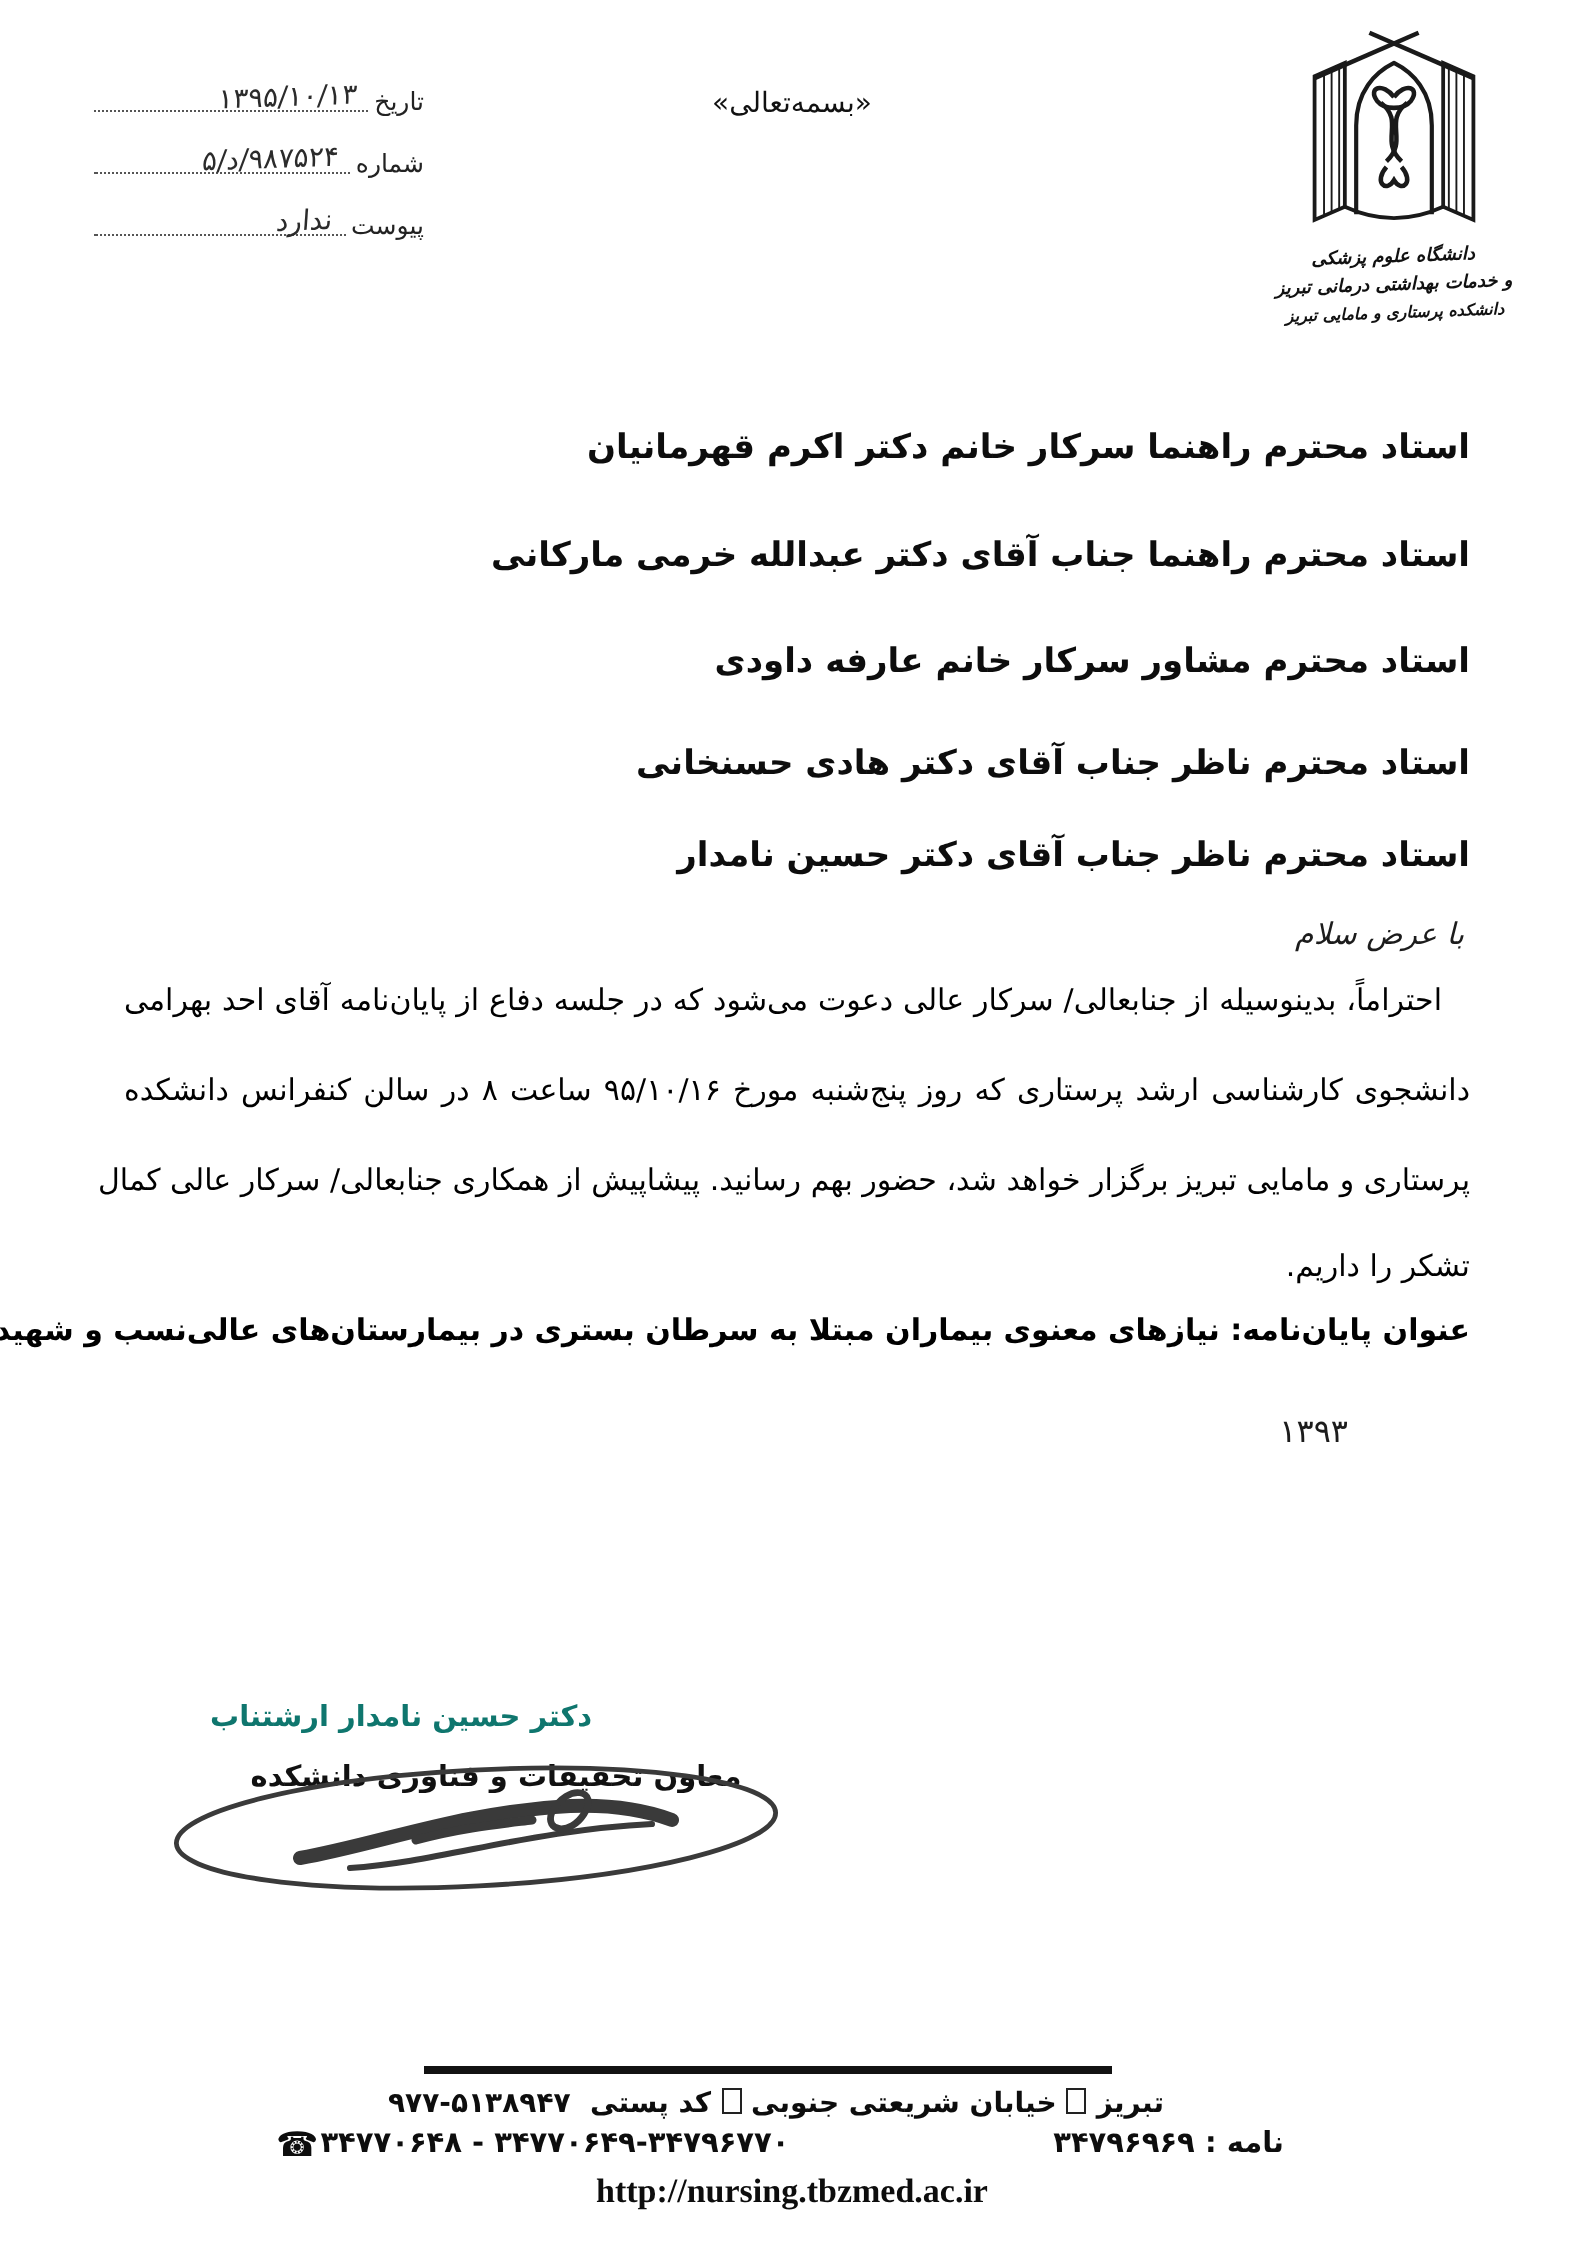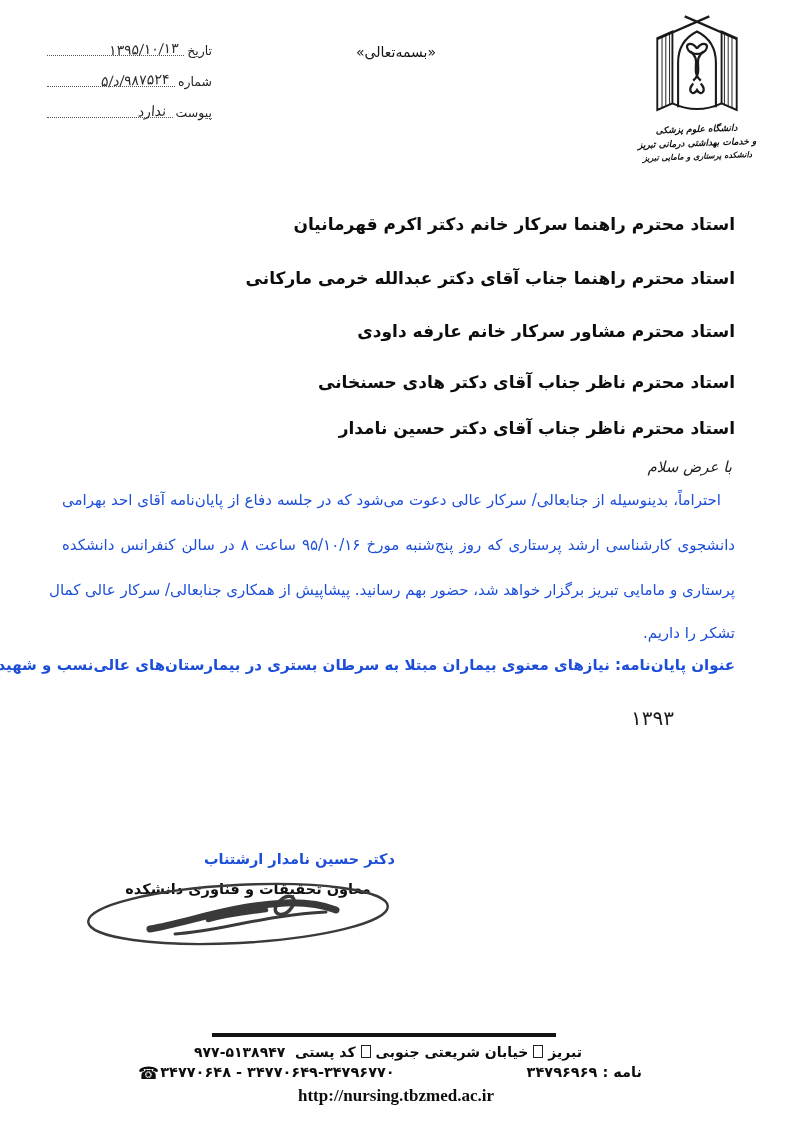--- a/index.html
+++ b/index.html
@@ -23,28 +23,28 @@
   
   .logo{position:absolute;top:10px;right:30px;width:130px;text-align:center;}
   .logo svg{display:block;margin:0 auto;}
   .logo-text{font-size:9px;font-weight:bold;font-style:italic;line-height:1.6;color:#111;transform:rotate(-2deg);}
   .logo-text .l3{font-size:8px;}
   
   .recipient{position:absolute;right:57px;font-size:17px;font-weight:bold;color:#0d0d0d;white-space:nowrap;}
   
   .salutation{position:absolute;top:458px;right:60px;font-size:15px;font-style:italic;color:#1c1c1c;}
   
-  .bline{position:absolute;left:62px;right:57px;font-size:15px;color:#1d4ed8;
+  .bline{position:absolute;left:62px;right:57px;font-size:15px;color:#000000;
          text-align:justify;text-align-last:justify;white-space:nowrap;}
   .bline.first{padding-right:14px;}
   .bline.right{text-align:right;text-align-last:right;}
-  .year{position:absolute;top:706px;right:118px;font-size:20px;color:#1c1c1c;}
+  .year{position:absolute;top:706px;right:118px;font-size:16px;color:#1c1c1c;}
   
-  .sig-name{position:absolute;top:851px;left:105px;width:290px;text-align:right;
-            font-size:14.5px;font-weight:bold;color:#1d4ed8;}
+  .sig-name{position:absolute;top:851px;left:105px;width:290px;text-align:left;
+            font-size:14.5px;font-weight:bold;color:#0f766e;}
   .sig-title{position:absolute;top:881px;left:98px;width:300px;text-align:center;
              font-size:14.5px;font-weight:bold;color:#111;}
   .sig-scrawl{position:absolute;top:862px;left:80px;}
   
   .footer-bar{position:absolute;top:1033px;left:212px;width:344px;height:4px;background:#121212;}
   .f-address{position:absolute;top:1044px;left:0;right:16px;text-align:center;
              font-size:14px;font-weight:bold;color:#0d0d0d;direction:rtl;}
   .sq{display:inline-block;width:8px;height:11px;border:1.3px solid #222;margin:0 5px;vertical-align:-1px;}
   .f-phones-row{position:absolute;top:1063px;left:138px;right:150px;display:flex;direction:rtl;
                 justify-content:space-between;align-items:baseline;font-size:14.5px;font-weight:bold;color:#0d0d0d;}

